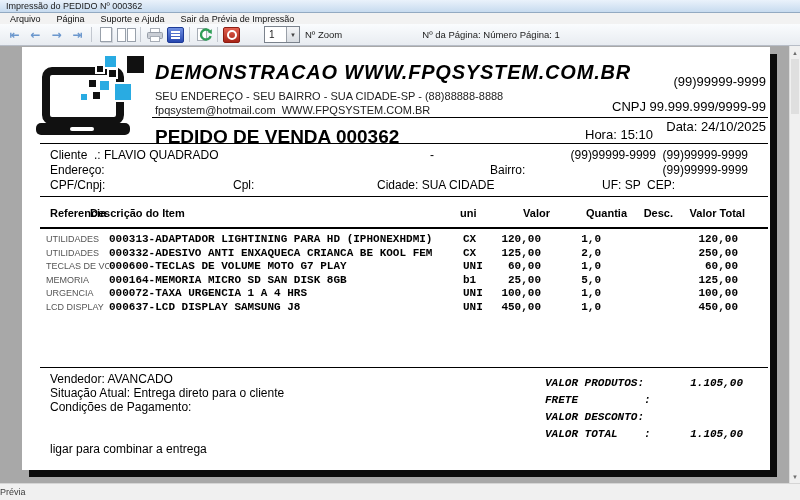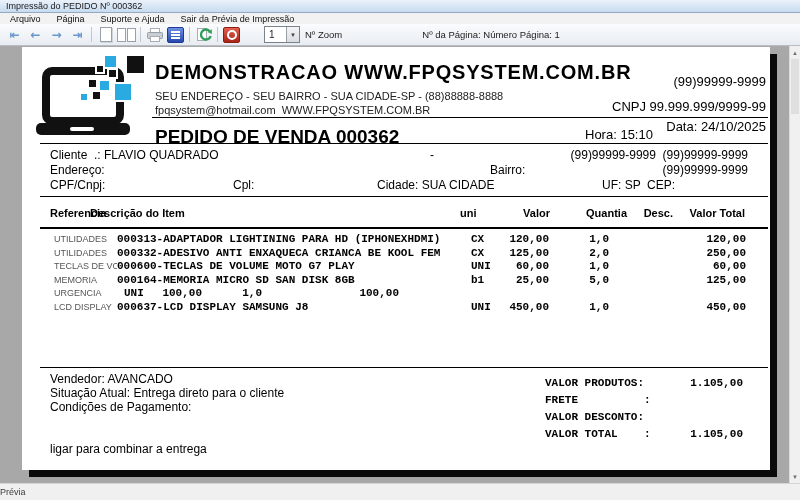--- a/index.html
+++ b/index.html
@@ -38,30 +38,30 @@
   .tb-label{margin-right:6px;}
   .page-label{margin-left:74px;}
 
   
   .workspace{position:relative;flex:1 1 auto;background:#a8a8a8;overflow:hidden;}
   .page{position:absolute;left:22px;top:1px;width:748px;height:423px;background:#fff;
     box-shadow:7px 7px 0 #0b0b0b;color:#000;}
   .abs{position:absolute;white-space:pre;}
   .hline{position:absolute;height:1px;background:#000;left:18px;right:2px;}
 
-  .company-name{font-size:20px;font-weight:bold;letter-spacing:.8px;}
+  .company-name{font-size:20px;font-weight:bold;letter-spacing:.8px;font-style:italic;}
   .small-line{font-size:11px;color:#222;}
   .hdr-right{font-size:13px;}
   .order-title{font-size:19px;font-weight:bold;}
   .cli{font-size:12px;}
   .th{font-size:11px;font-weight:bold;}
 
-  .mono{font-family:"Liberation Mono","DejaVu Sans Mono",monospace;font-weight:bold;}
+  .mono{font-family:"Liberation Mono","DejaVu Sans Mono",monospace;font-weight:bold;font-style:italic;}
   .table-rows{position:absolute;left:0;top:186px;right:0;}
-  .trow{display:flex;height:13.5px;line-height:13.5px;font-size:11px;margin-left:32px;
+  .trow{display:flex;height:13.5px;line-height:13.5px;font-size:11px;margin-left:24px;
     font-family:"Liberation Mono","DejaVu Sans Mono",monospace;font-weight:bold;white-space:pre;}
   .c-ref{width:63px;font-family:"Liberation Sans",sans-serif;font-weight:normal;font-size:9px;
     color:#555;overflow:hidden;}
   .c-desc{width:347px;overflow:hidden;}
   .c-uni{width:45px;padding-left:7px;box-sizing:border-box;}
   .c-val{width:45px;text-align:right;padding-right:5px;box-sizing:border-box;}
   .c-qtd{width:77px;text-align:right;padding-right:22px;box-sizing:border-box;}
   .c-dsc{width:46px;text-align:right;box-sizing:border-box;}
   .c-tot{width:72px;text-align:right;padding-right:3px;box-sizing:border-box;}
 
@@ -210,21 +210,21 @@
       <div class="abs th" style="right:143px;top:160px;">Quantia</div>
       <div class="abs th" style="right:97px;top:160px;">Desc.</div>
       <div class="abs th" style="right:25px;top:160px;">Valor Total</div>
       <div class="hline" style="top:180px;height:2px;"></div>
 
       <div class="table-rows">
           <div class="trow"><span class="c-ref">UTILIDADES</span><span class="c-desc">000313-ADAPTADOR LIGHTINING PARA HD (IPHONEXHDMI)</span><span class="c-uni">CX</span><span class="c-val">120,00</span><span class="c-qtd">1,0</span><span class="c-dsc"></span><span class="c-tot">120,00</span></div>
           <div class="trow"><span class="c-ref">UTILIDADES</span><span class="c-desc">000332-ADESIVO ANTI ENXAQUECA CRIANCA BE KOOL FEM</span><span class="c-uni">CX</span><span class="c-val">125,00</span><span class="c-qtd">2,0</span><span class="c-dsc"></span><span class="c-tot">250,00</span></div>
           <div class="trow"><span class="c-ref">TECLAS DE VO</span><span class="c-desc">000600-TECLAS DE VOLUME MOTO G7 PLAY</span><span class="c-uni">UNI</span><span class="c-val">60,00</span><span class="c-qtd">1,0</span><span class="c-dsc"></span><span class="c-tot">60,00</span></div>
           <div class="trow"><span class="c-ref">MEMORIA</span><span class="c-desc">000164-MEMORIA MICRO SD SAN DISK 8GB</span><span class="c-uni">b1</span><span class="c-val">25,00</span><span class="c-qtd">5,0</span><span class="c-dsc"></span><span class="c-tot">125,00</span></div>
-          <div class="trow"><span class="c-ref">URGENCIA</span><span class="c-uni">UNI</span><span class="c-val">100,00</span><span class="c-qtd">1,0</span><span class="c-dsc"></span><span class="c-tot">100,00</span></div>
+          <div class="trow"><span class="c-ref">URGENCIA</span><span class="c-desc">000072-TAXA URGENCIA 1 A 4 HRS</span><span class="c-uni">UNI</span><span class="c-val">100,00</span><span class="c-qtd">1,0</span><span class="c-dsc"></span><span class="c-tot">100,00</span></div>
           <div class="trow"><span class="c-ref">LCD DISPLAY</span><span class="c-desc">000637-LCD DISPLAY SAMSUNG J8</span><span class="c-uni">UNI</span><span class="c-val">450,00</span><span class="c-qtd">1,0</span><span class="c-dsc"></span><span class="c-tot">450,00</span></div>
         </div>
 
       <div class="hline" style="top:320px;"></div>
       <div class="abs foot" style="left:28px;top:325px;">Vendedor: AVANCADO</div>
       <div class="abs foot" style="left:28px;top:339px;">Situação Atual: Entrega direto para o cliente</div>
       <div class="abs foot" style="left:28px;top:395px;">ligar para combinar a entrega</div>
       <div class="abs foot" style="left:28px;top:353px;">Condições de Pagamento:</div>
 
       <div class="abs mono tot-label" style="top:330px;">VALOR PRODUTOS:</div>

